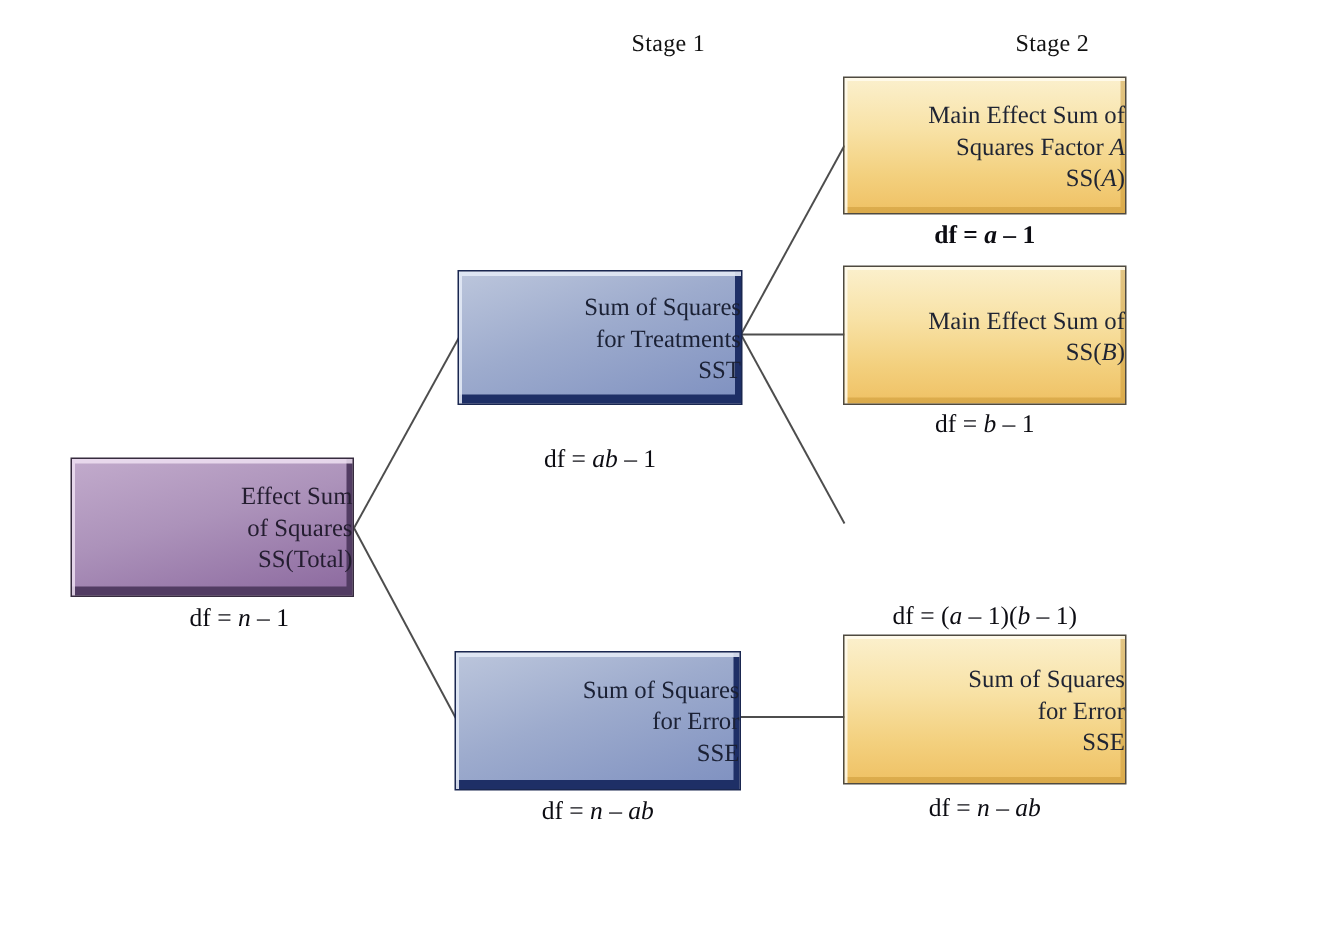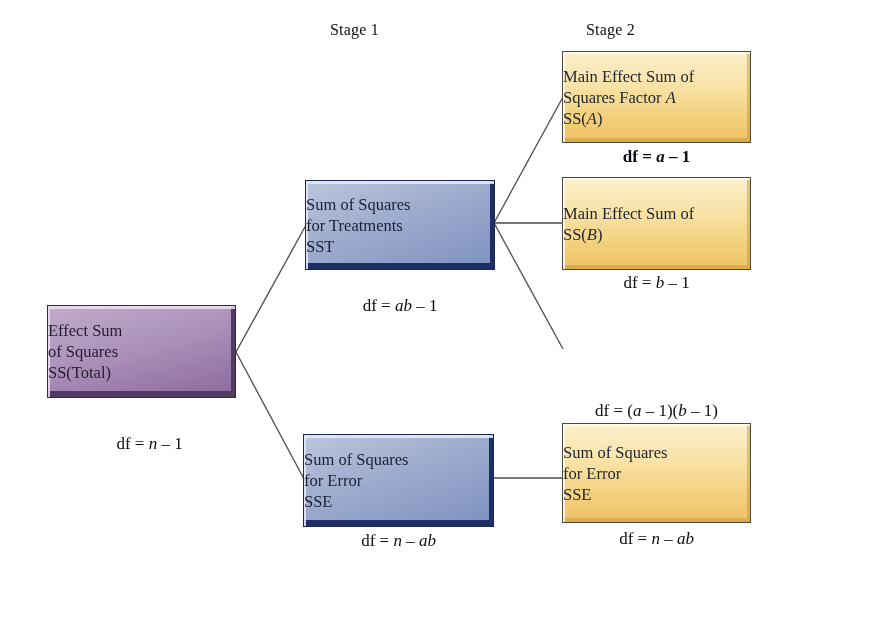--- a/index.html
+++ b/index.html
@@ -18,30 +18,30 @@
   }
   .connectors {
     position: absolute;
     left: 0;
     top: 0;
     width: 888px;
     height: 625px;
   }
   .stage-label {
     position: absolute;
-    text-align: left;
+    text-align: right;
     font-size: 16px;
     color: #121212;
     letter-spacing: 0.2px;
   }
   .node {
     position: absolute;
     display: flex;
     flex-direction: column;
-    align-items: flex-start;
+    align-items: flex-end;
     justify-content: center;
     text-align: center;
     box-sizing: border-box;
     font-size: 16.5px;
     line-height: 21px;
   }
   .node .node-line { white-space: nowrap; }
   .node.purple {
     border: 1.5px solid #362b3e;
     background: linear-gradient(165deg, #c2abcc 0%, #ac92ba 45%, #8b689e 100%);
@@ -84,21 +84,21 @@
   </svg>
 
   <div class="stage-label" style="left:330px; top:21px; width:140px;">Stage 1</div>
   <div class="stage-label" style="left:586px; top:21px; width:140px;">Stage 2</div>
 
   <div class="node purple" style="left:47px; top:305px; width:189px; height:93px;">
     <div class="node-line">Effect Sum</div>
     <div class="node-line">of Squares</div>
     <div class="node-line">SS(Total)</div>
   </div>
-  <div class="df-label" style="left:55px; top:402px; width:189px;margin-top:32px;">df = <em>n</em> – 1</div>
+  <div class="df-label" style="left:65px; top:402px; width:189px;">df = <em>n</em> – 1</div>
 
   <div class="node blue" style="left:305px; top:180px; width:190px; height:90px;">
     <div class="node-line">Sum of Squares</div>
     <div class="node-line">for Treatments</div>
     <div class="node-line">SST</div>
   </div>
   <div class="df-label" style="left:305px; top:296px; width:190px;">df = <em>ab</em> – 1</div>
 
   <div class="node blue" style="left:303px; top:434px; width:191px; height:93px;">
     <div class="node-line">Sum of Squares</div>

